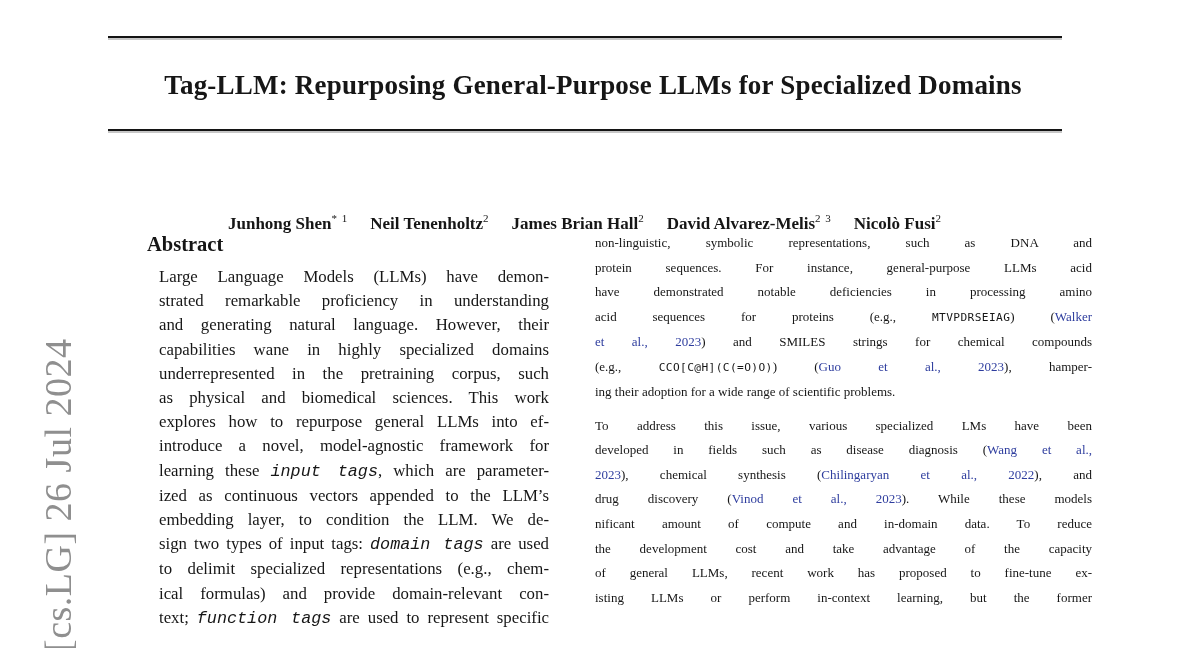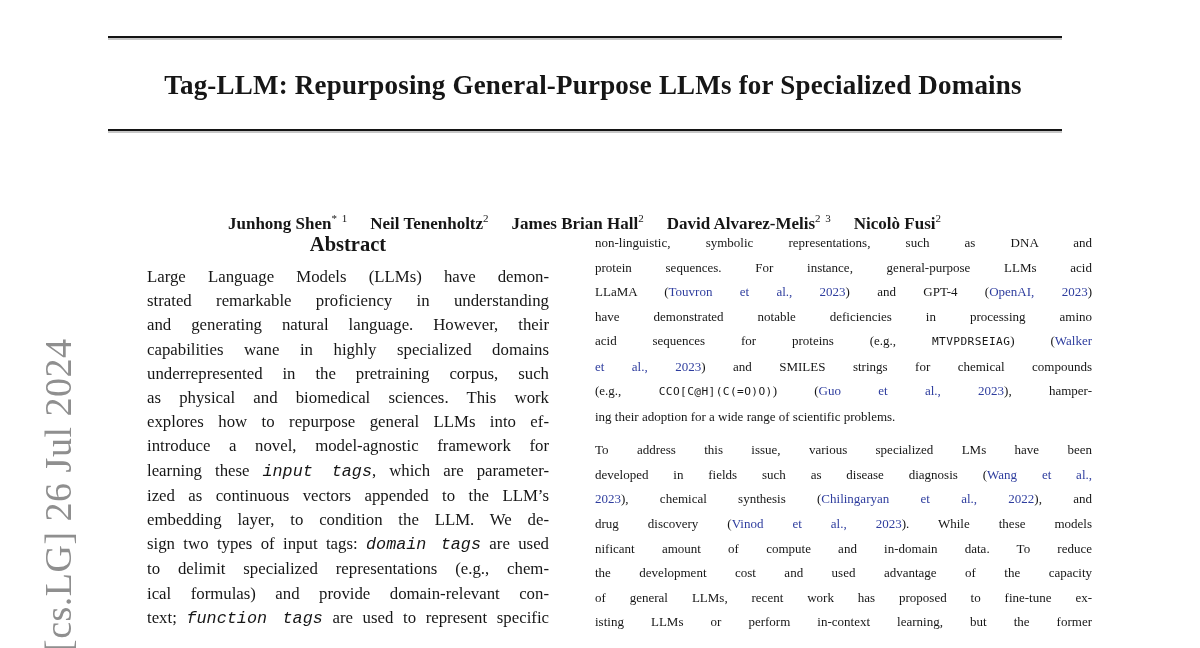--- a/index.html
+++ b/index.html
@@ -24,24 +24,24 @@
   }
   .authors{
     position:absolute;left:108px;top:171px;width:954px;
     text-align:center;font-size:17px;font-weight:bold;margin-top:41px;
   }
   .author{margin:0 11px;white-space:nowrap;}
   .author-sup{font-weight:normal;font-size:11px;letter-spacing:1px;}
   .col{position:absolute;}
   .col-left{left:147px;top:233px;width:402px;}
   .col-right{left:595px;top:231px;width:497px;}
-  .abstract-heading{margin:0 0 9px 0;text-align:center;font-size:20.5px;font-weight:bold;}
+  .abstract-heading{margin:0 0 9px 0;font-size:20.5px;font-weight:bold;}
   .tline{text-align:justify;text-align-last:justify;}
   .tline.nojust{text-align-last:left;}
-  .abstract-lines .tline{font-size:16.8px;line-height:24.2px;}
+  .abstract-lines .tline{font-size:16.8px;line-height:24.2px;margin-left:12px;}
   .col-right .tline{font-size:13px;line-height:24.55px;}
   .para2{margin-top:9px;}
   .seg-i{font-style:italic;font-family:Liberation Mono, monospace;}
   .seg-l{color:var(--link,#2e3d9e);}
   .seg-m{font-family:"DejaVu Sans Mono","Liberation Mono",monospace;font-size:0.86em;letter-spacing:0.4px;}
 </style>
 </head>
 <body>
 
 <div class="page">
@@ -71,31 +71,30 @@
         <div class="tline"><span class="seg-p">to delimit specialized representations (e.g., chem-</span></div>
         <div class="tline"><span class="seg-p">ical formulas) and provide domain-relevant con-</span></div>
         <div class="tline"><span class="seg-p">text; </span><span class="seg-i">function tags</span><span class="seg-p"> are used to represent specific</span></div>
       </div>
   </div>
 
   <div class="col col-right">
     <div class="lines">
         <div class="tline"><span class="seg-p">non-linguistic, symbolic representations, such as DNA and</span></div>
         <div class="tline"><span class="seg-p">protein sequences. For instance, general-purpose LLMs acid</span></div>
-        <div class="tline"><span class="seg-p">LLaMA (</span><span class="seg-l">Touvron et al., 2023</span><span class="seg-p">) and GPT-4 (</span><span class="seg-l">OpenAI, 2023</span><span class="seg-p">)</span></div>
         <div class="tline"><span class="seg-p">have demonstrated notable deficiencies in processing amino</span></div>
         <div class="tline"><span class="seg-p">acid sequences for proteins (e.g., </span><span class="seg-m">MTVPDRSEIAG</span><span class="seg-p">) (</span><span class="seg-l">Walker</span></div>
         <div class="tline"><span class="seg-l">et al., 2023</span><span class="seg-p">) and SMILES strings for chemical compounds</span></div>
         <div class="tline"><span class="seg-p">(e.g., </span><span class="seg-m">CCO[C@H](C(=O)O)</span><span class="seg-p">) (</span><span class="seg-l">Guo et al., 2023</span><span class="seg-p">), hamper-</span></div>
         <div class="tline nojust"><span class="seg-p">ing their adoption for a wide range of scientific problems.</span></div>
       </div>
     <div class="lines para2">
         <div class="tline"><span class="seg-p">To address this issue, various specialized LMs have been</span></div>
         <div class="tline"><span class="seg-p">developed in fields such as disease diagnosis (</span><span class="seg-l">Wang et al.,</span></div>
         <div class="tline"><span class="seg-l">2023</span><span class="seg-p">), chemical synthesis (</span><span class="seg-l">Chilingaryan et al., 2022</span><span class="seg-p">), and</span></div>
         <div class="tline"><span class="seg-p">drug discovery (</span><span class="seg-l">Vinod et al., 2023</span><span class="seg-p">). While these models</span></div>
         <div class="tline"><span class="seg-p">nificant amount of compute and in-domain data. To reduce</span></div>
-        <div class="tline"><span class="seg-p">the development cost and used advantage of the capacity</span></div>
+        <div class="tline"><span class="seg-p">the development cost and take advantage of the capacity</span></div>
         <div class="tline"><span class="seg-p">of general LLMs, recent work has proposed to fine-tune ex-</span></div>
         <div class="tline"><span class="seg-p">isting LLMs or perform in-context learning, but the former</span></div>
       </div>
   </div>
 </div>
 
 </body></html>

